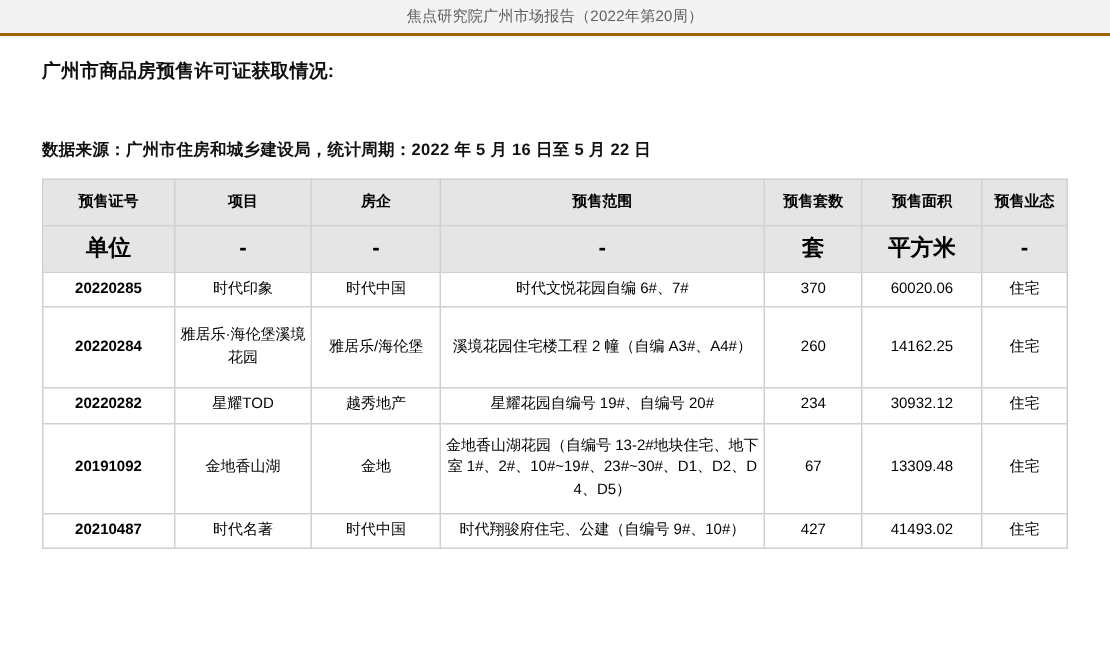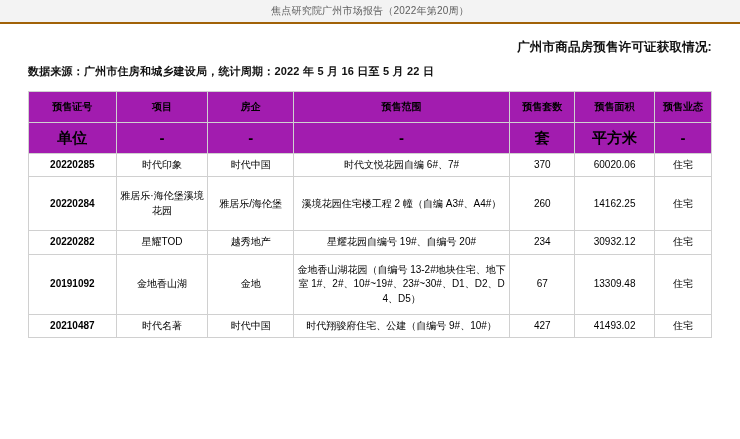--- a/index.html
+++ b/index.html
@@ -34,47 +34,46 @@
   }
   .content {
     padding: 0 28px;
   }
   .title {
     font-size: 12.5px;
     font-weight: bold;
     color: #111;
     margin-top: 15px;
     letter-spacing: 0.2px;
-    text-align: right;
   }
   .subtitle {
     font-size: 11px;
     font-weight: bold;
     color: #111;
-    margin-top: 8px;
+    margin-top: 36px;
     margin-bottom: 12px;
     letter-spacing: 0.2px;
   }
   table.main {
     border-collapse: collapse;
     width: 684px;
     table-layout: fixed;
     font-size: 10px;
   }
   table.main th, table.main td {
     border: 1px solid #d0d0d0;
     text-align: center;
     vertical-align: middle;
     padding: 4px 2px;
     line-height: 1.45;
     word-break: break-all;
   }
   table.main thead th {
     font-weight: bold;
-    background: #a21caf;
+    background: #e5e5e5;
     font-size: 10px;
     height: 22px;
   }
   table.main thead tr.units th {
     font-weight: bold;
     font-size: 15px;
     height: 19px;
   }
   td.cert {
     font-weight: bold;

